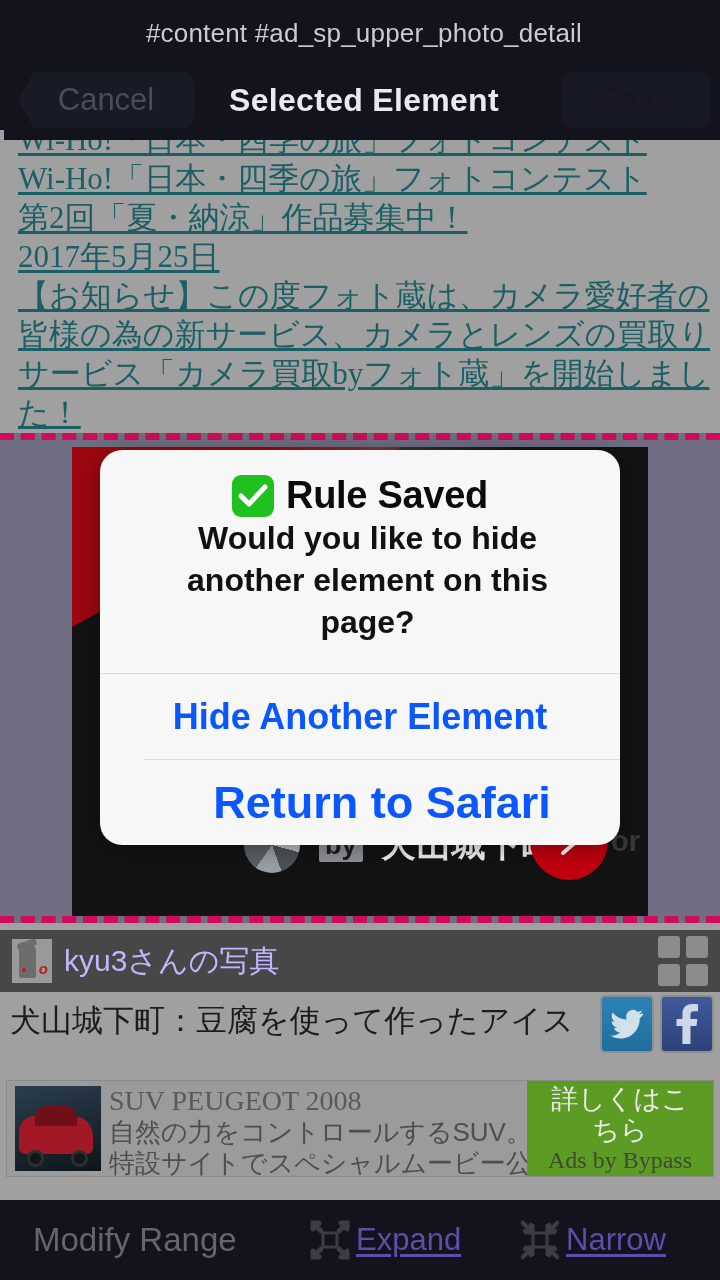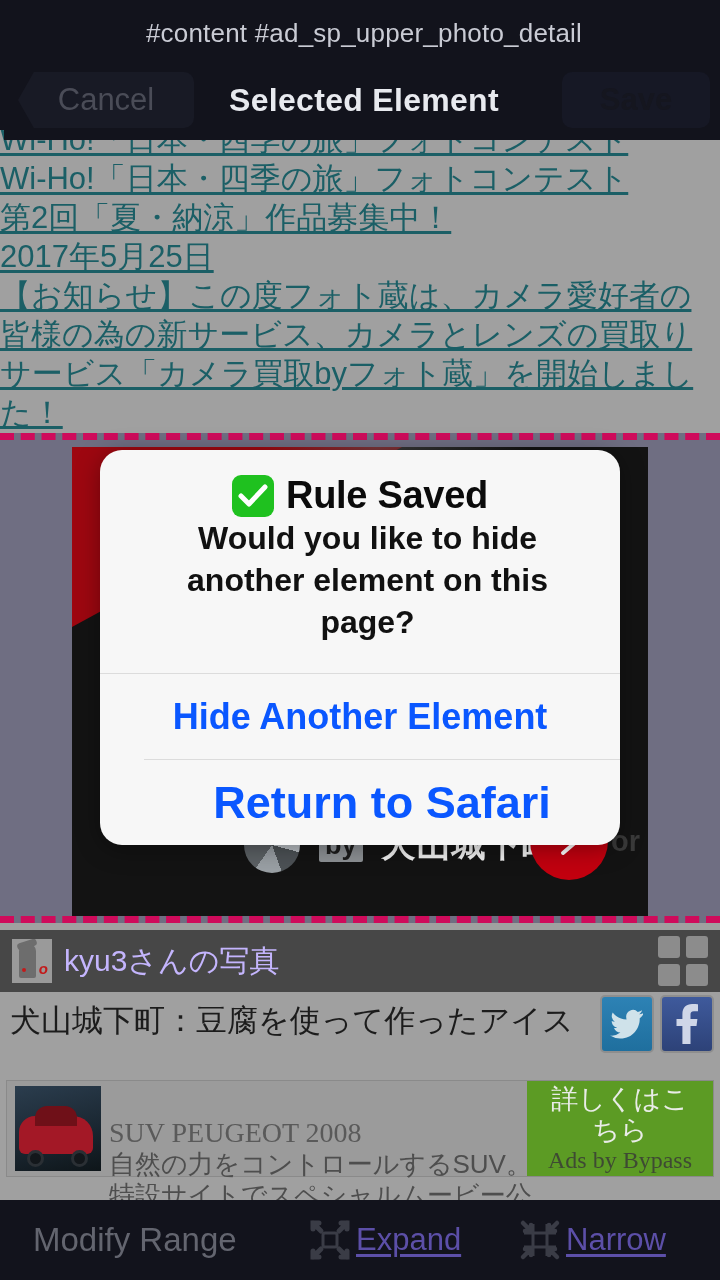--- a/index.html
+++ b/index.html
@@ -67,22 +67,23 @@
     width: 720px; height: 1070px;
     background: #a0a0a0;
     overflow: hidden;
   }
 
   
   .text-block {
     position: absolute; top: 0; left: 0;
     width: 720px; height: 305px;
     background: #a0a0a0;
-    padding: 2px 18px 0 0;
-    overflow: hidden;
+    padding: 2px 18px 0 18px;
+    overflow: hidden;
+    font-family: Liberation Serif, serif;
   }
   .jp-link {
     display: block;
     color: #1b5f66;
     text-decoration: underline;
     text-underline-offset: 3px;
     font-size: 31px;
     line-height: 39px;
     white-space: nowrap;
   }
@@ -242,21 +243,20 @@
   }
   .ad-wheel {
     position: absolute; bottom: 4px; width: 17px; height: 17px;
     border-radius: 50%; background: #13171b; border: 3px solid #2a2f34;
   }
   .ad-text { flex: 1; padding: 4px 4px 0 2px; min-width: 0; }
   .ad-title {
     font-family: "Liberation Serif", "DejaVu Serif", serif;
     font-size: 28px; color: #5a5a5a; line-height: 32px;
     white-space: nowrap;
-    margin-top: 32px;
   }
   .ad-body {
     font-size: 26px; color: #4e4e4e; line-height: 31px;
     white-space: nowrap;
   }
   .ad-cta {
     width: 186px; flex: none;
     background: #5c9b24;
     display: flex; flex-direction: column;
     align-items: center; justify-content: flex-start;

